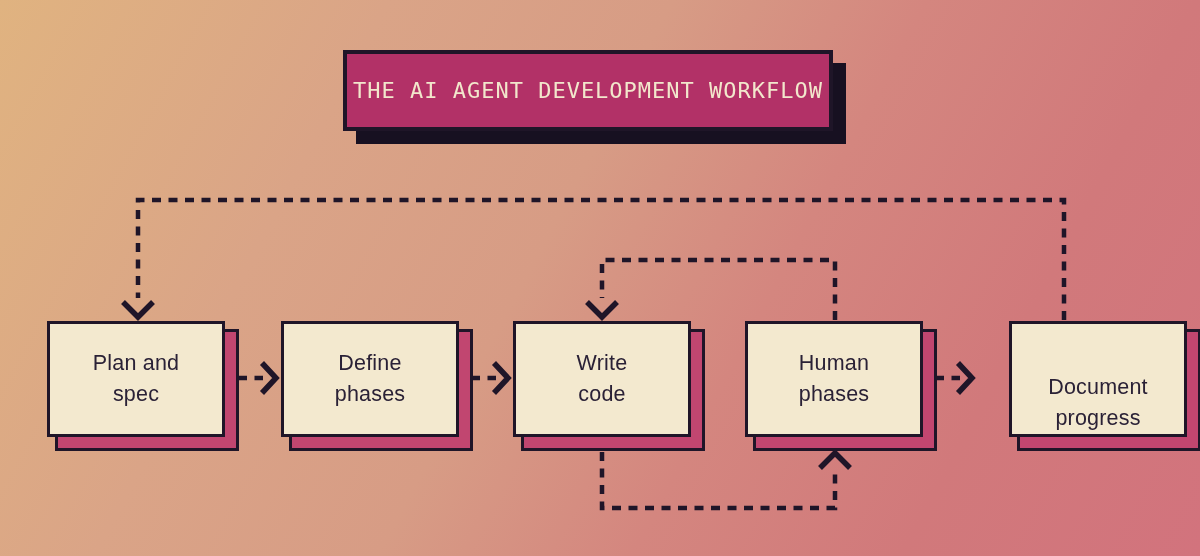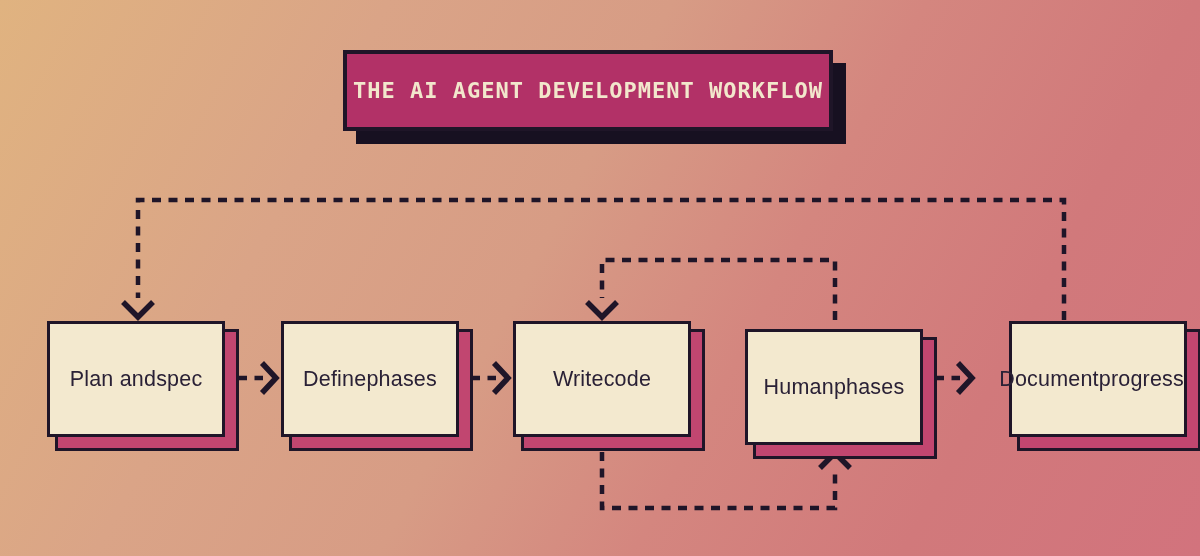--- a/index.html
+++ b/index.html
@@ -34,47 +34,47 @@
     box-sizing:border-box;
     background:var(--accent-magenta);
     border:4px solid var(--ink);
     box-shadow:13px 13px 0 0 #171021;
     display:flex;align-items:center;justify-content:center;
     z-index:2;
   }
   .title-text{
     font-family:"DejaVu Sans Mono","Liberation Mono",monospace;
     font-size:22px;
-    font-weight:700;
+    font-weight:400;
     letter-spacing:1px;
     color:var(--title-text);
     white-space:nowrap;
   }
   .node{
     position:absolute;
     top:321px;
     width:178px;height:116px;
     box-sizing:border-box;
     background:var(--node-fill);
     border:3.5px solid var(--ink);
     box-shadow:11px 11px 0 0 var(--shadow-magenta),
                11px 11px 0 3px var(--ink);
-    display:flex;flex-direction:row;
+    display:flex;flex-direction:column;
     align-items:center;justify-content:center;
     z-index:1;
     text-align:center;
     color:var(--node-text);
     font-size:21.5px;
     line-height:31px;
     letter-spacing:.2px;
   }
   .node-1{left:47px;}
   .node-2{left:281px;}
   .node-3{left:513px;}
-  .node-4{left:745px;margin-top:8px;}
+  .node-4{left:745px;}
   .node-5{left:1009px;justify-content:flex-end;}
   svg.wires{
     position:absolute;left:0;top:0;width:1200px;height:556px;
     z-index:0;
   }
   .wire{
     fill:none;
     stroke:var(--ink);
     stroke-width:4.5;
     stroke-dasharray:9 7.5;

